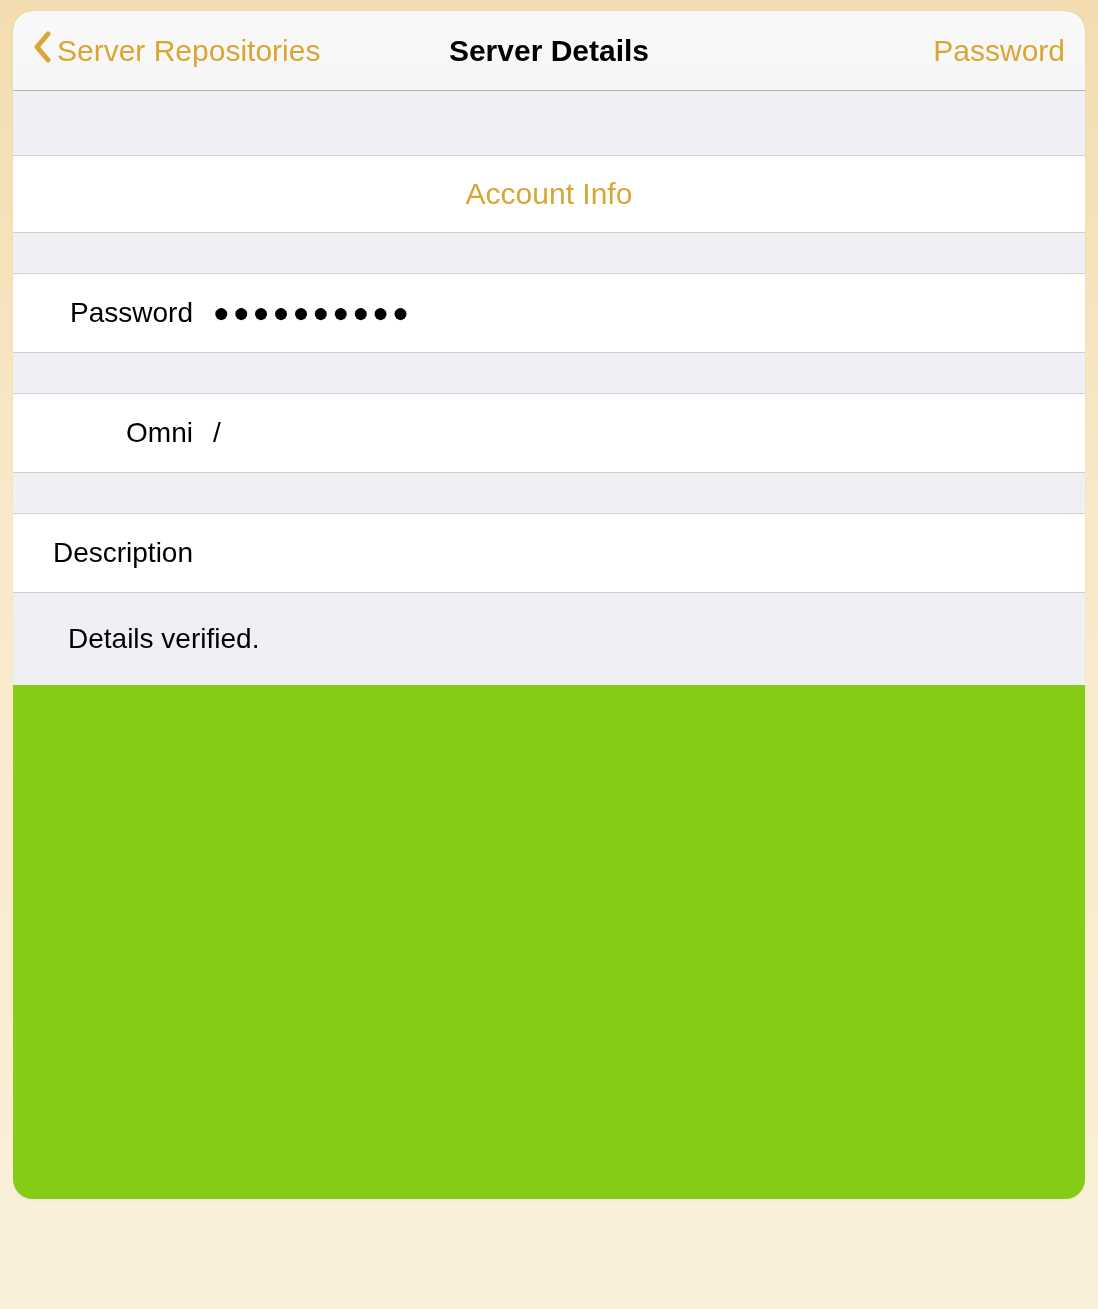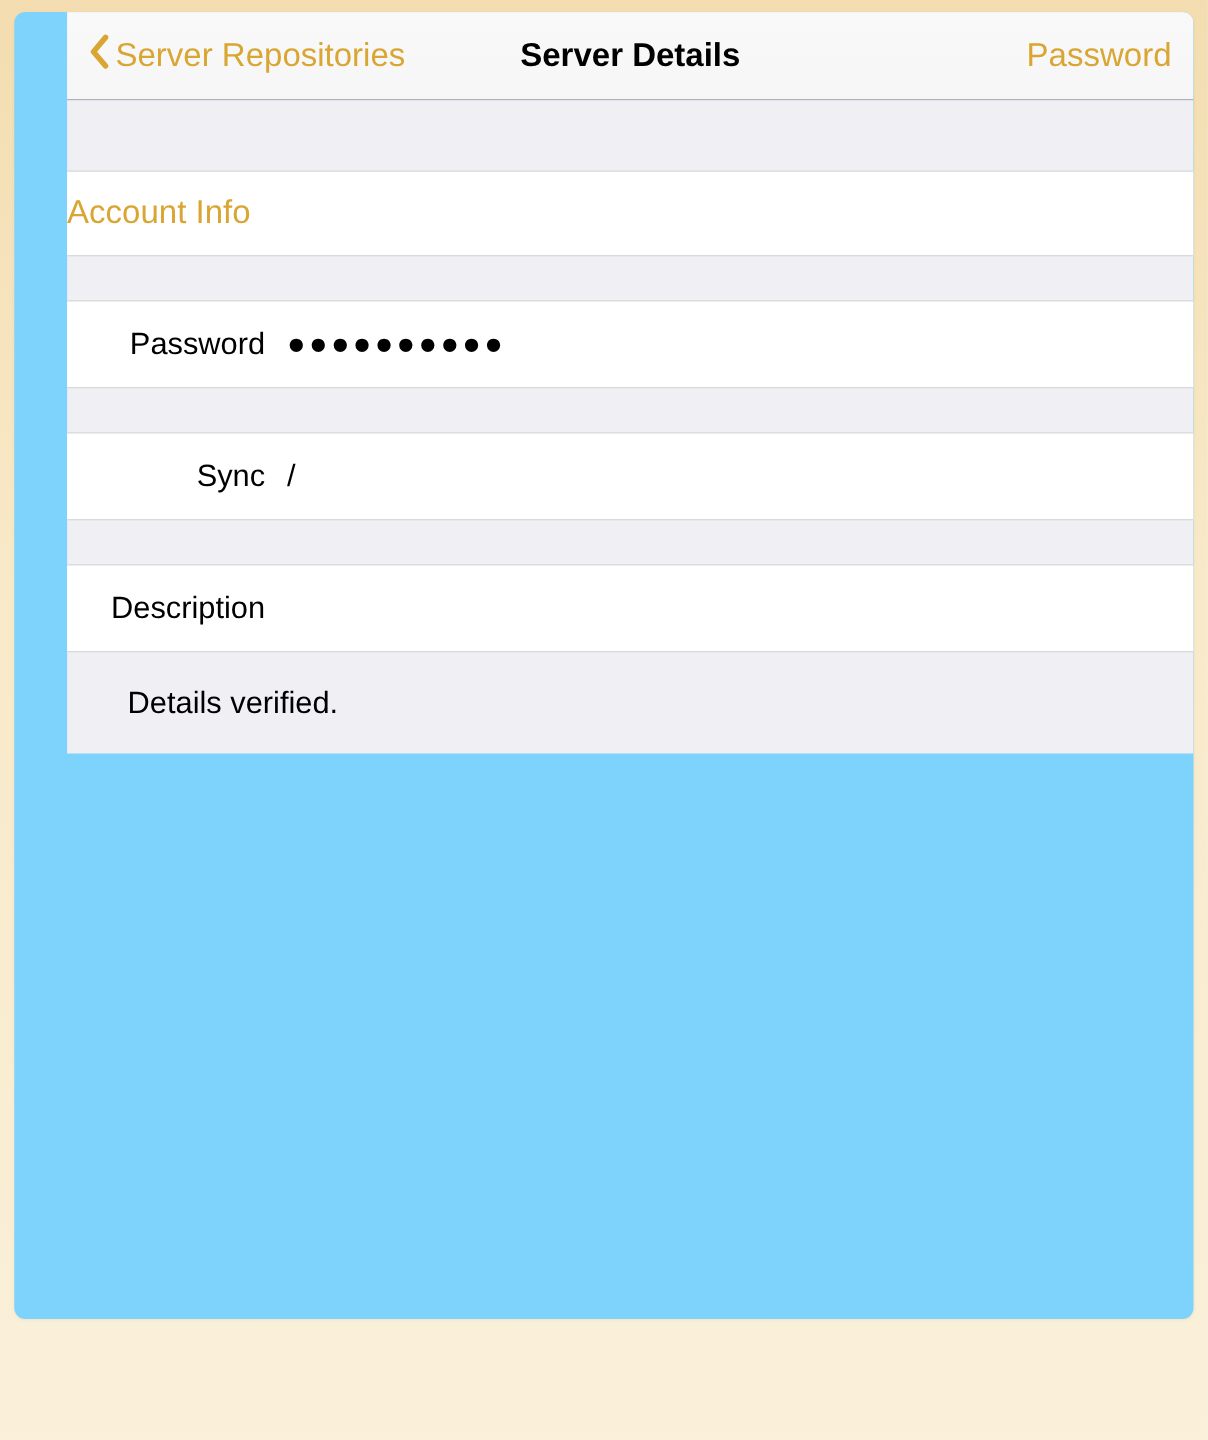--- a/index.html
+++ b/index.html
@@ -13,25 +13,24 @@
       width: 1098px;
       height: 1309px;
       overflow: hidden;
     }
     .modal {
       position: absolute;
       top: 11px;
       left: 13px;
       right: 13px;
       bottom: 110px;
-      background: #7dd3fc;
-      border-radius: 10px;
+      background: #84cc16;
+      border-radius: 20px;
       overflow: hidden;
       box-shadow: 0 1px 3px rgba(0,0,0,0.05);
-      padding-left: 48px;
     }
     .navbar {
       height: 80px;
       background: linear-gradient(180deg, #f9f9f9 0%, #f6f6f6 100%);
       border-bottom: 1px solid #b2b2b4;
       display: flex;
       align-items: center;
       justify-content: space-between;
       padding: 0 20px;
       position: relative;
@@ -71,20 +70,21 @@
     .section-gap-small {
       height: 40px;
     }
     .link-row {
       background: #ffffff;
       border-top: 1px solid #d0d0d4;
       border-bottom: 1px solid #d0d0d4;
       height: 78px;
       display: flex;
       align-items: center;
+      justify-content: center;
       color: #d9a633;
       font-size: 30px;
       font-weight: 400;
       cursor: pointer;
     }
     .form-group {
       background: #ffffff;
       border-top: 1px solid #d0d0d4;
       border-bottom: 1px solid #d0d0d4;
     }
@@ -160,21 +160,21 @@
       <div class="form-row">
         <div class="form-label">Password</div>
         <div class="form-value password">●●●●●●●●●●</div>
       </div>
     </div>
 
     <div class="section-gap-small"></div>
 
     <div class="form-group">
       <div class="form-row">
-        <div class="form-label">Sync</div>
+        <div class="form-label">Omni</div>
         <input type="text" class="form-value" value="/" style="">
       </div>
     </div>
 
     <div class="section-gap-small"></div>
 
     <div class="form-group">
       <div class="form-row">
         <div class="form-label">Description</div>
       </div>

